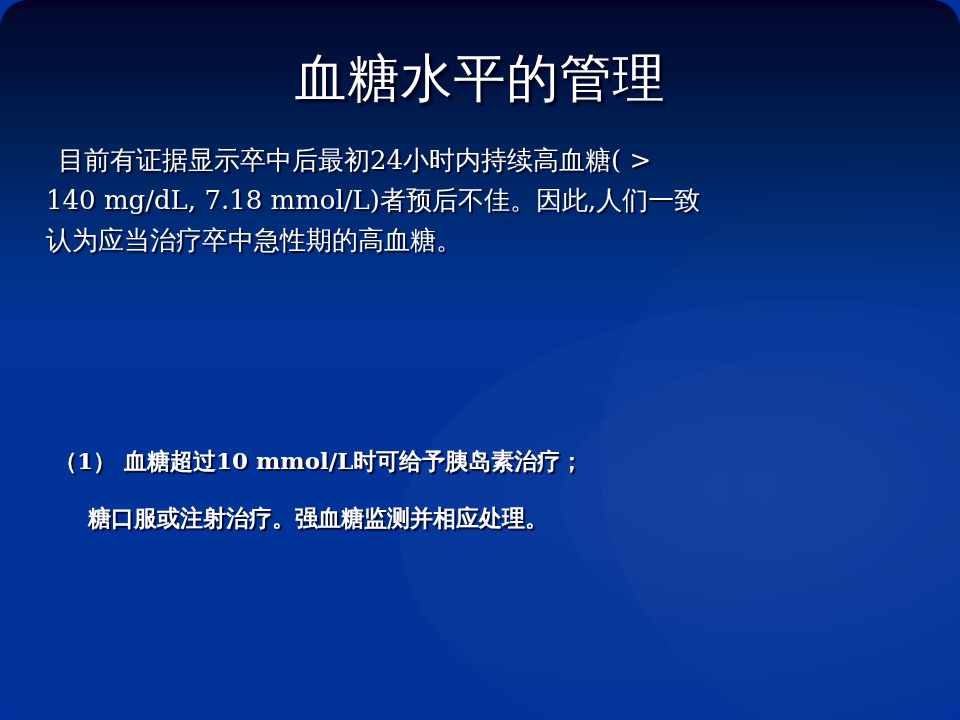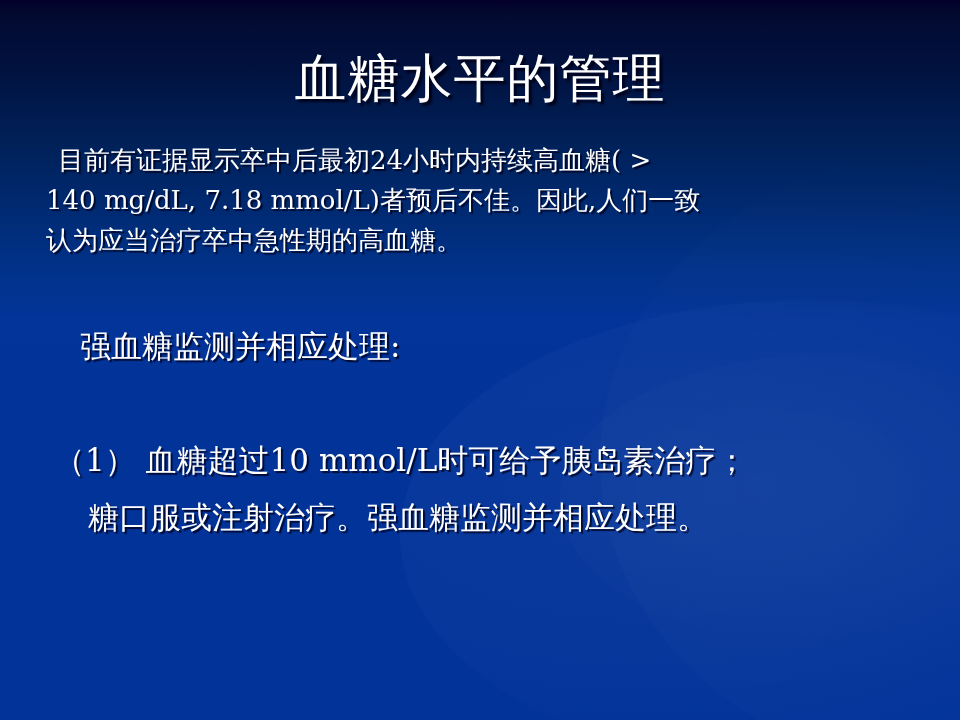--- a/index.html
+++ b/index.html
@@ -26,20 +26,21 @@
         #03002b 0px,
         #030a30 14px,
         #011240 70px,
         #002057 140px,
         #002a72 210px,
         #01328a 270px,
         #023499 320px,
         #023399 430px,
         #023399 560px,
         #023399 720px);
+    border-radius: 28px;
   }
 
   
   .swoosh {
     position: absolute;
     pointer-events: none;
     border-radius: 50%;
     opacity: 0.55;
   }
   .swoosh-a {
@@ -117,22 +118,23 @@
     font-size: 31px;
     line-height: 56px;
   }
   .block-range .ln1 { padding-left: 50px; }
   .block-range .ln2 { padding-left: 34px; }
 
   
   .block-items {
     left: 46px;
     top: 432px;
-    font-size: 31px;
+    font-size: 23px;
     line-height: 57px;
+    font-weight: bold;
   }
   .block-items .item1 { padding-left: 8px; }
   .block-items .item2 { padding-left: 8px; }
   .block-items .item2b { padding-left: 42px; }
 
   .line { display: block; }
 </style>
 </head>
 <body>
 
@@ -146,21 +148,20 @@
 
     <div class="title">血糖水平的管理</div>
 
     <div class="para block-intro">
       <span class="line ln1">目前有证据显示卒中后最初24小时内持续高血糖( &gt;</span>
       <span class="line ln2">140 mg/dL, 7.18 mmol/L)者预后不佳。因此,人们一致</span>
       <span class="line ln3">认为应当治疗卒中急性期的高血糖。</span>
     </div>
 
     <div class="para block-range">
-      <span class="line ln2">强血糖监测并相应处理:</span>
     </div>
 
     <div class="para block-items">
       <span class="line item1">（1） 血糖超过10 mmol/L时可给予胰岛素治疗；</span>
       <span class="line item2b">糖口服或注射治疗。强血糖监测并相应处理。</span>
     </div>
 
   </div>
 </div>
 

